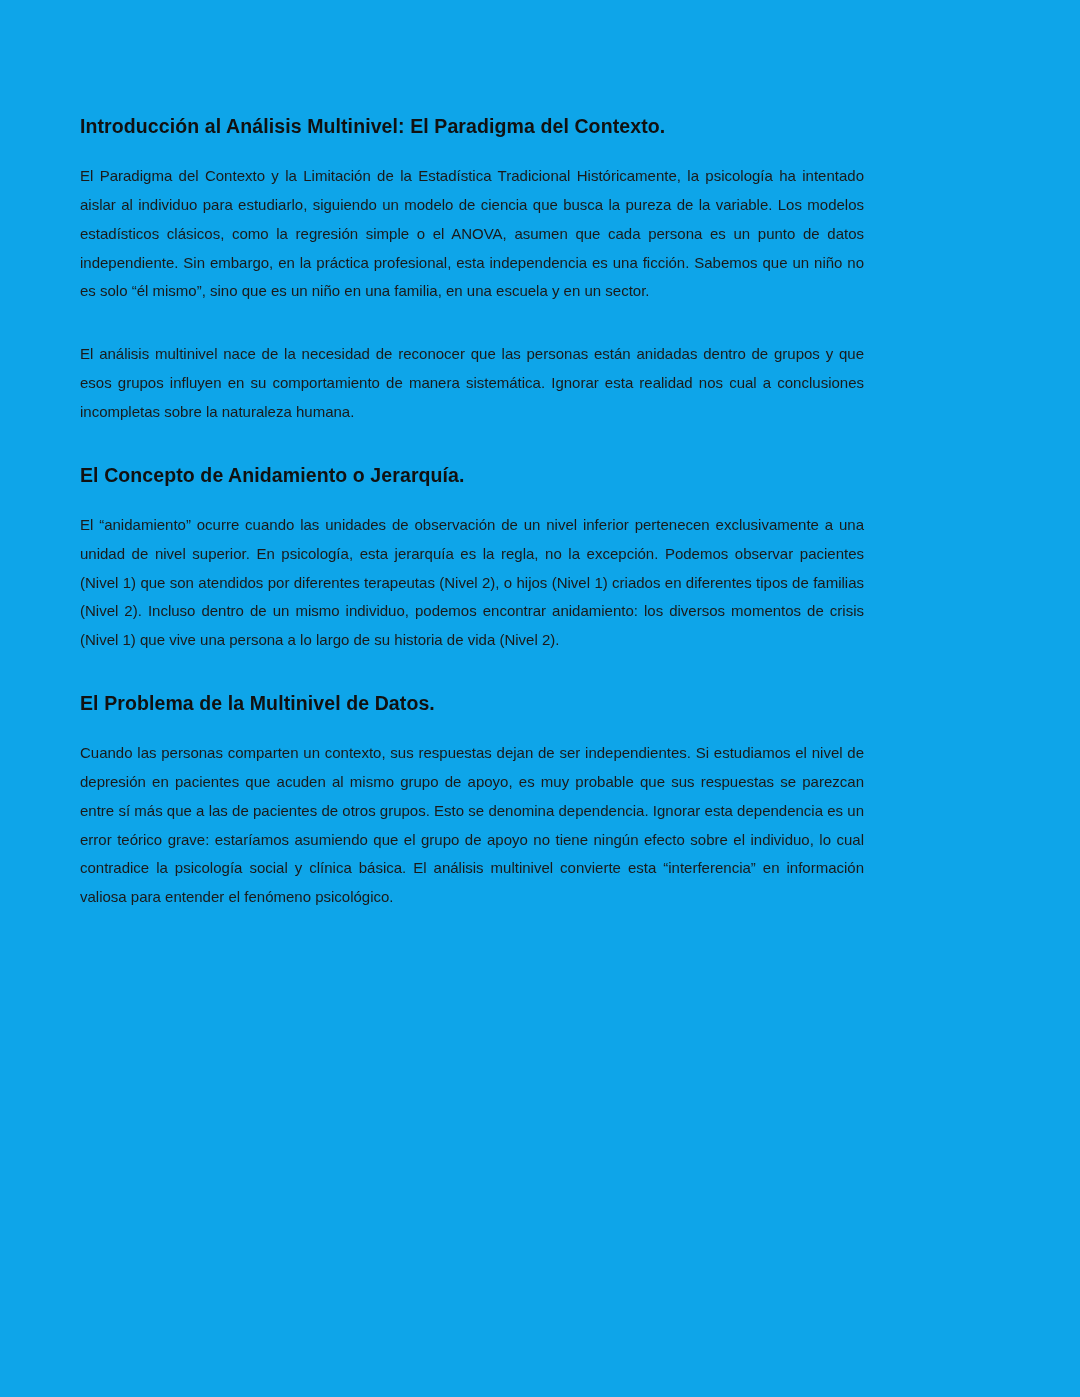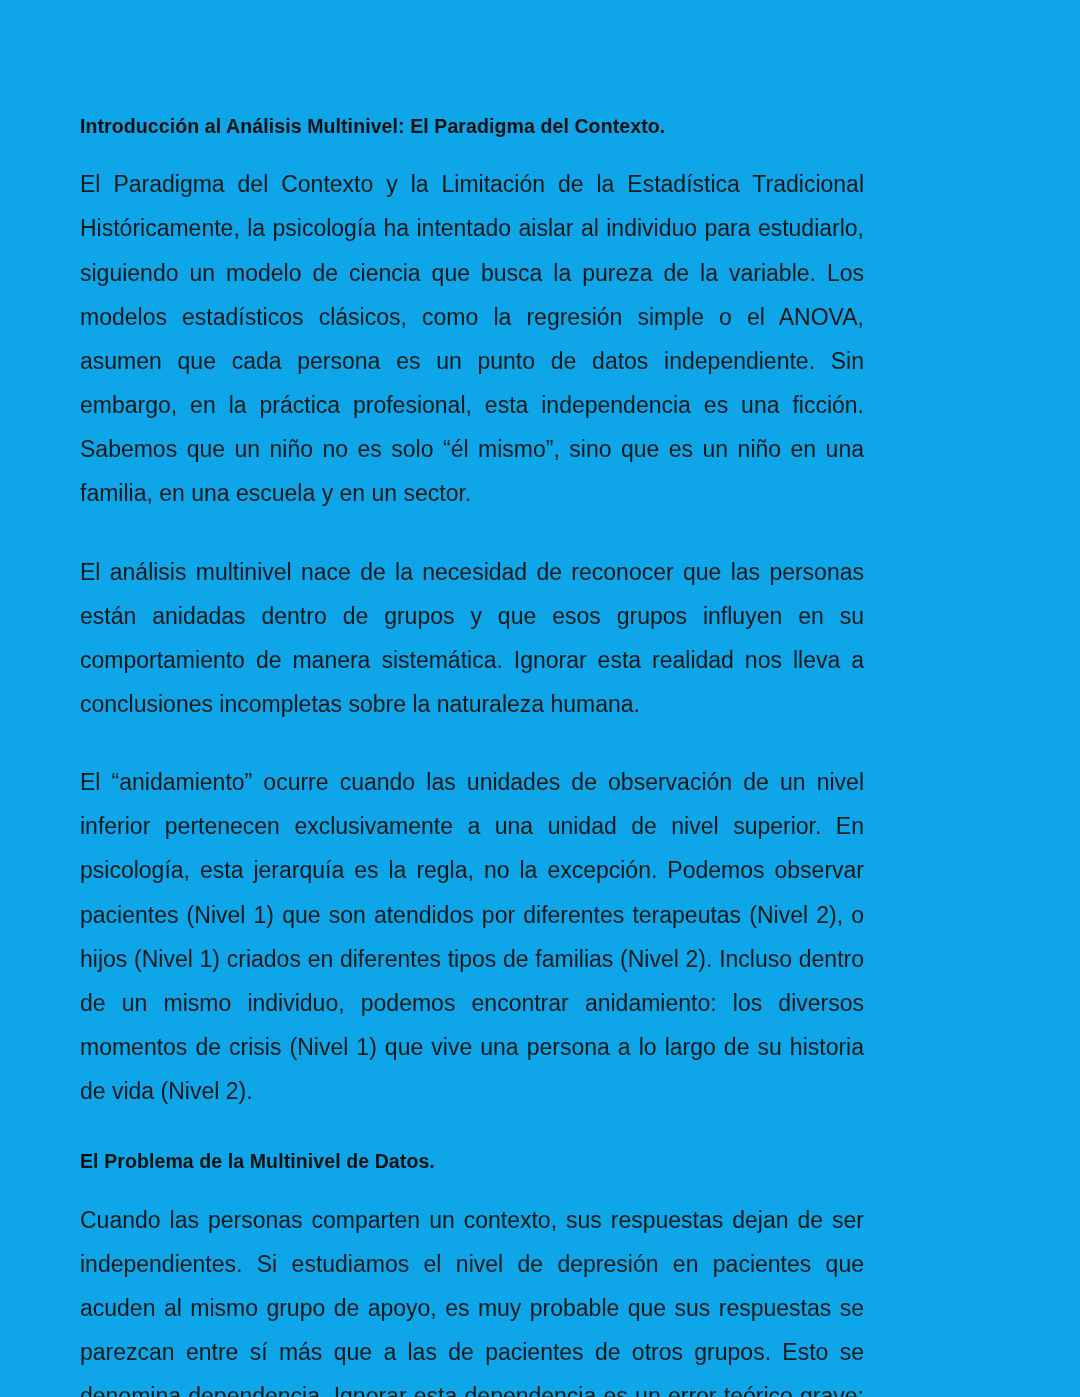--- a/index.html
+++ b/index.html
@@ -25,21 +25,21 @@
   }
   h2.section-heading {
     font-size: 19.5px;
     font-weight: bold;
     line-height: 1.45;
     letter-spacing: 0.1px;
     margin: 0 0 22px 0;
     color: #111111;
   }
   p.body-text {
-    font-size: 23px;
+    font-size: 15px;
     line-height: 1.92;
     text-align: justify;
     text-justify: inter-word;
     margin: 0 0 0 0;
     color: #1a1a1a;
     font-weight: 400;
   }
   p.body-text + p.body-text {
     margin-top: 34px;
   }
@@ -52,24 +52,25 @@
 </style>
 </head>
 <body>
 
 <div class="page">
   <article class="doc">
 
     <section class="block">
       <h2 class="section-heading">Introducción al Análisis Multinivel: El Paradigma del Contexto.</h2>
       <p class="body-text">El Paradigma del Contexto y la Limitación de la Estadística Tradicional Históricamente, la psicología ha intentado aislar al individuo para estudiarlo, siguiendo un modelo de ciencia que busca la pureza de la variable. Los modelos estadísticos clásicos, como la regresión simple o el ANOVA, asumen que cada persona es un punto de datos independiente. Sin embargo, en la práctica profesional, esta independencia es una ficción. Sabemos que un niño no es solo “él mismo”, sino que es un niño en una familia, en una escuela y en un sector.</p>
-      <p class="body-text">El análisis multinivel nace de la necesidad de reconocer que las personas están anidadas dentro de grupos y que esos grupos influyen en su comportamiento de manera sistemática. Ignorar esta realidad nos lleva a conclusiones incompletas sobre la naturaleza humana.</p>
+      <p class="body-text">El análisis multinivel nace de la necesidad de reconocer que las personas están anidadas dentro de grupos y que esos grupos influyen en su comportamiento de manera sistemática. Ignorar esta realidad nos cual a conclusiones incompletas sobre la naturaleza humana.</p>
     </section>
 
     <section class="block gap-large">
+      <h2 class="section-heading">El Concepto de Anidamiento o Jerarquía.</h2>
       <p class="body-text">El “anidamiento” ocurre cuando las unidades de observación de un nivel inferior pertenecen exclusivamente a una unidad de nivel superior. En psicología, esta jerarquía es la regla, no la excepción. Podemos observar pacientes (Nivel 1) que son atendidos por diferentes terapeutas (Nivel 2), o hijos (Nivel 1) criados en diferentes tipos de familias (Nivel 2). Incluso dentro de un mismo individuo, podemos encontrar anidamiento: los diversos momentos de crisis (Nivel 1) que vive una persona a lo largo de su historia de vida (Nivel 2).</p>
     </section>
 
     <section class="block gap-large">
       <h2 class="section-heading">El Problema de la Multinivel de Datos.</h2>
       <p class="body-text">Cuando las personas comparten un contexto, sus respuestas dejan de ser independientes. Si estudiamos el nivel de depresión en pacientes que acuden al mismo grupo de apoyo, es muy probable que sus respuestas se parezcan entre sí más que a las de pacientes de otros grupos. Esto se denomina dependencia. Ignorar esta dependencia es un error teórico grave: estaríamos asumiendo que el grupo de apoyo no tiene ningún efecto sobre el individuo, lo cual contradice la psicología social y clínica básica. El análisis multinivel convierte esta “interferencia” en información valiosa para entender el fenómeno psicológico.</p>
     </section>
 
   </article>
 </div>

